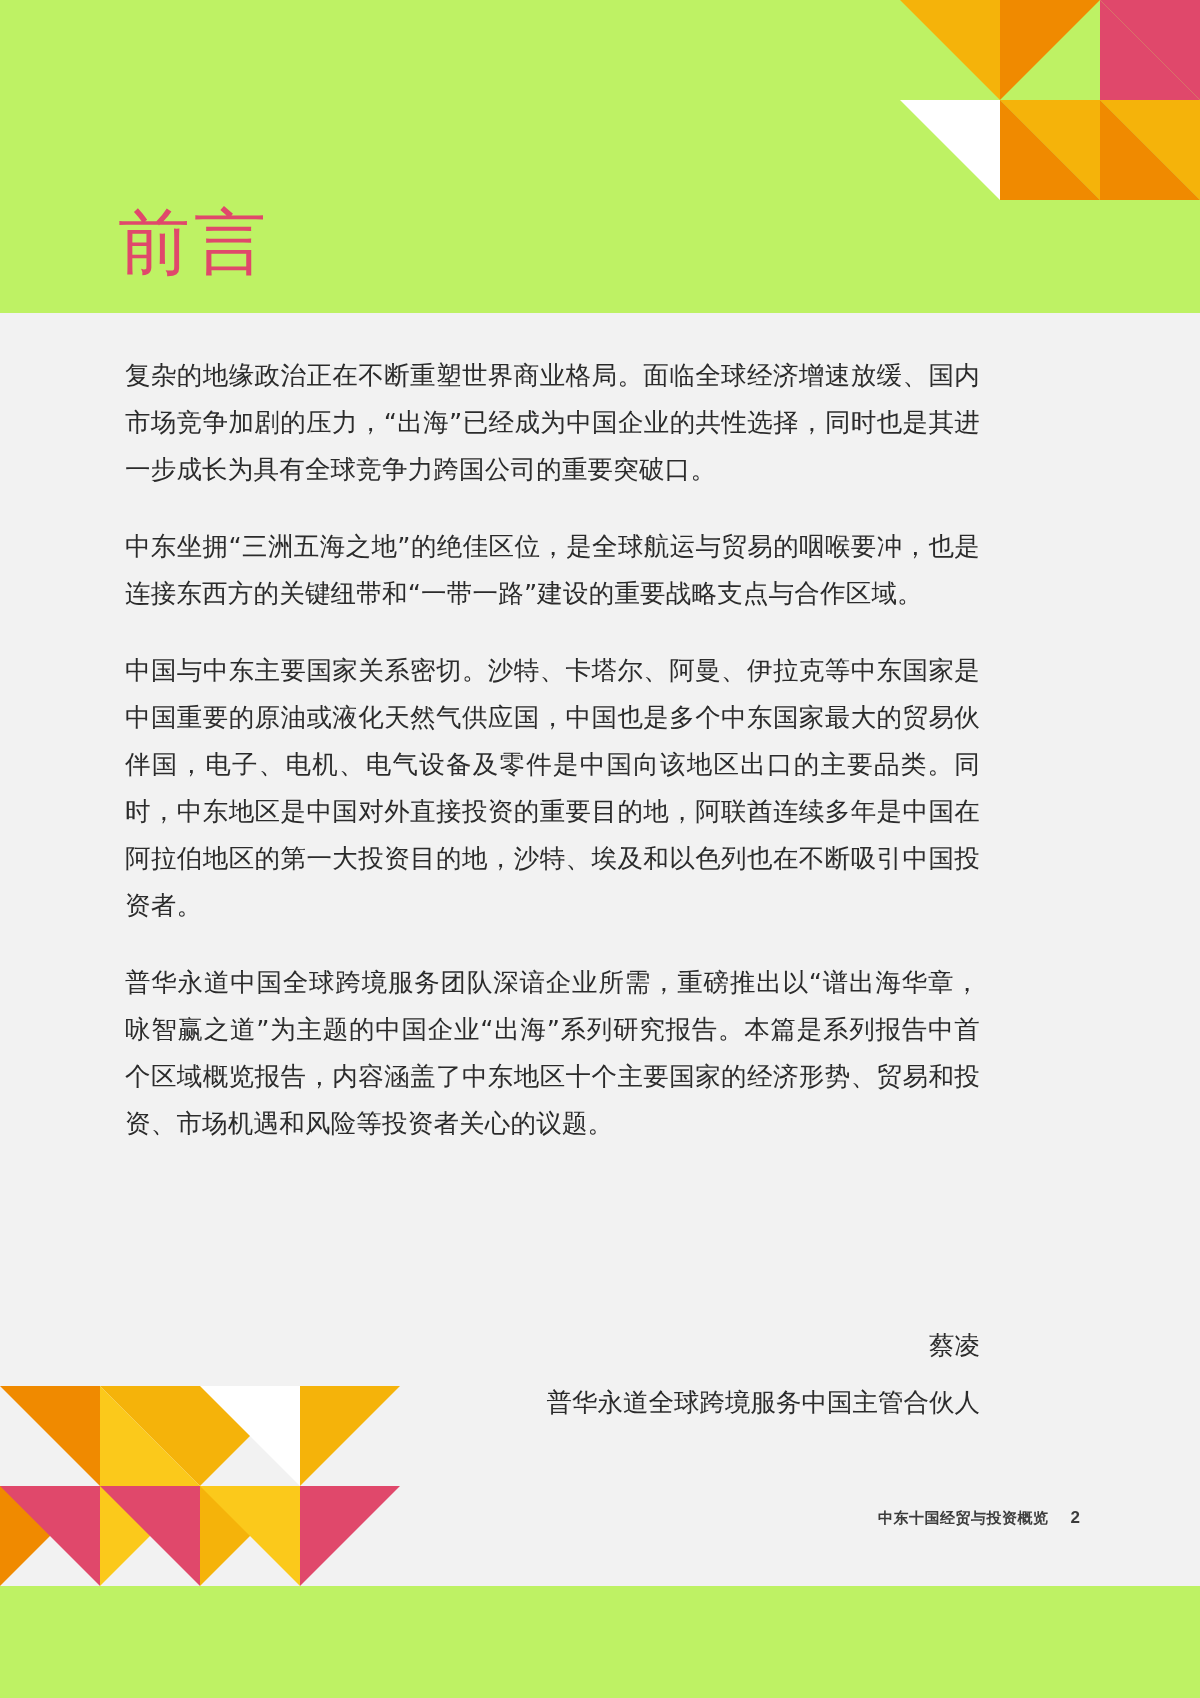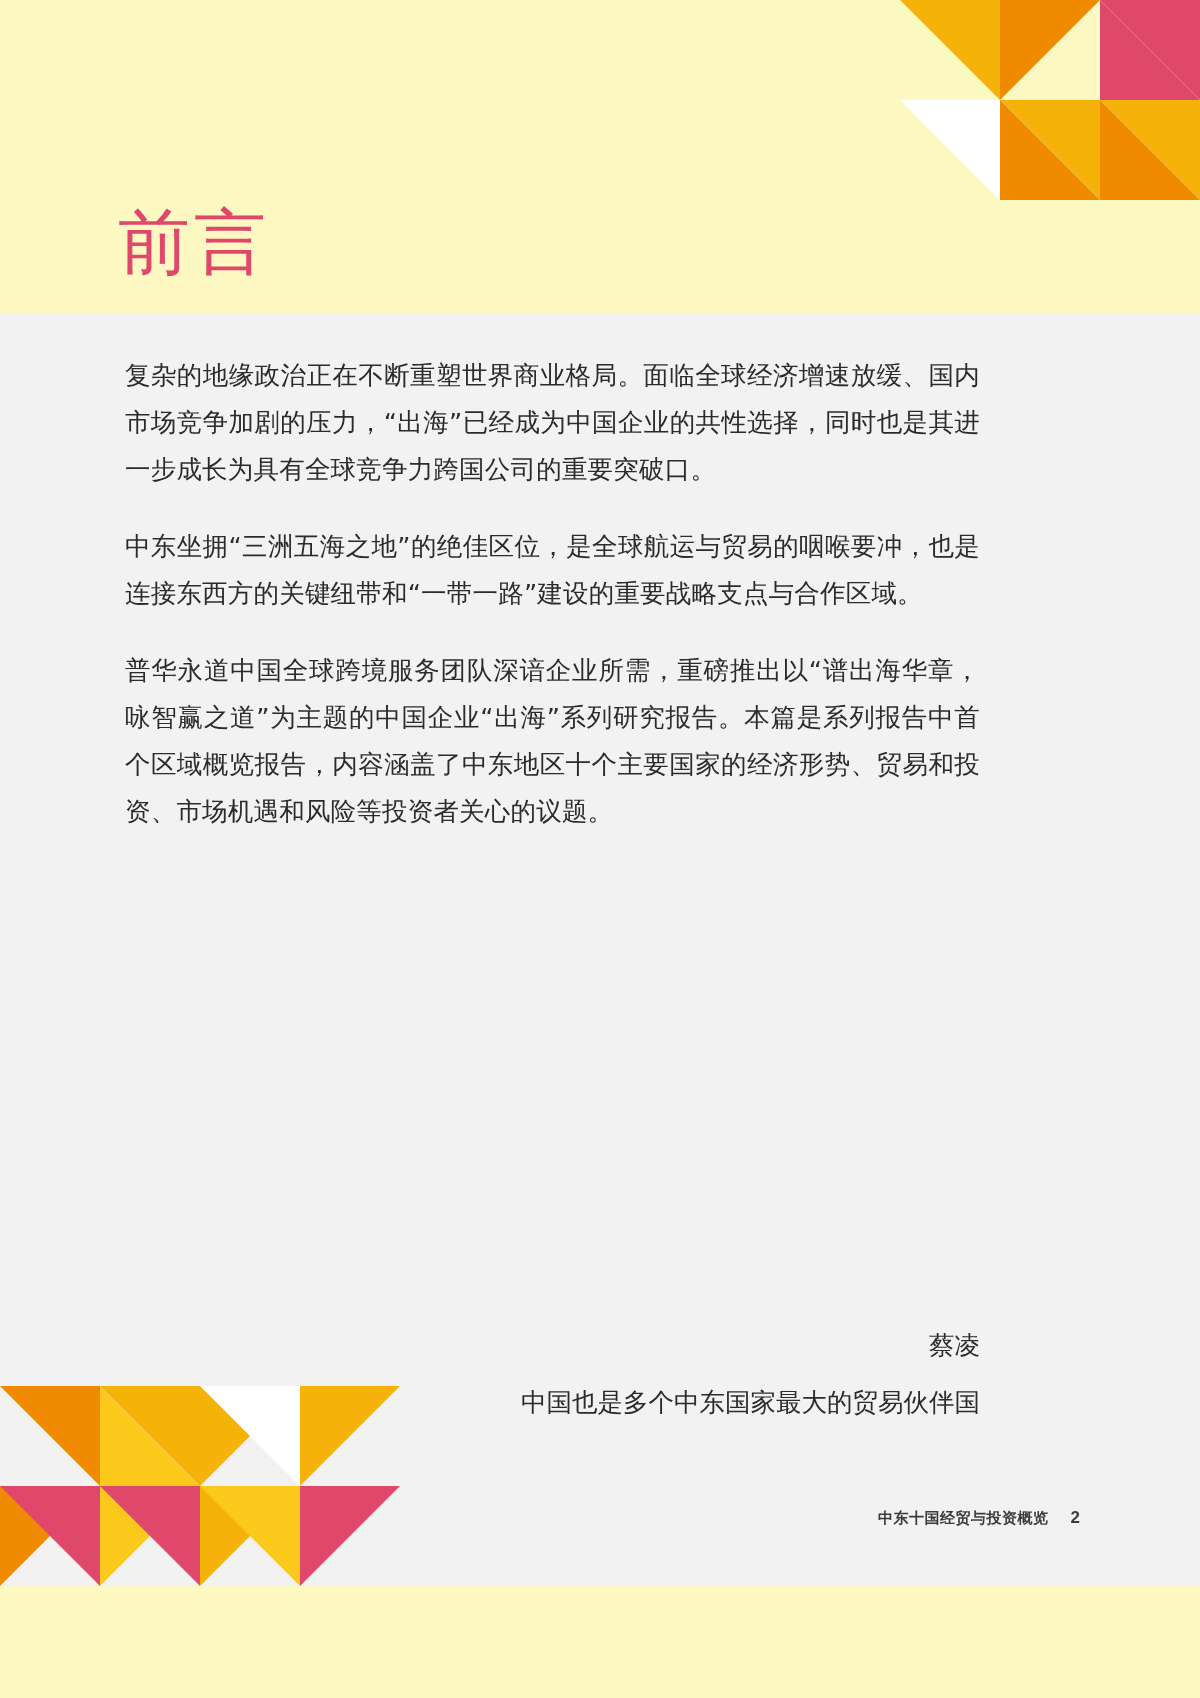--- a/index.html
+++ b/index.html
@@ -12,21 +12,21 @@
     background: #ffffff;
     font-family: "Liberation Sans", "DejaVu Sans", sans-serif;
     position: relative;
     overflow: hidden;
   }
 
   
   .page {
     position: absolute;
     inset: 0;
-    background: #fef9c3;
+    background: #bef264;
   }
 
   
   .deco-top {
     position: absolute;
     top: 0;
     right: 0;
     width: 300px;
     height: 200px;
     overflow: hidden;
@@ -146,26 +146,27 @@
     </svg>
   </div>
 
   <div class="body-panel"></div>
 
   <div class="page-title">前言</div>
 
   <div class="content">
     <p class="para">复杂的地缘政治正在不断重塑世界商业格局。面临全球经济增速放缓、国内市场竞争加剧的压力，“出海”已经成为中国企业的共性选择，同时也是其进一步成长为具有全球竞争力跨国公司的重要突破口。</p>
     <p class="para">中东坐拥“三洲五海之地”的绝佳区位，是全球航运与贸易的咽喉要冲，也是连接东西方的关键纽带和“一带一路”建设的重要战略支点与合作区域。</p>
+    <p class="para">中国与中东主要国家关系密切。沙特、卡塔尔、阿曼、伊拉克等中东国家是中国重要的原油或液化天然气供应国，中国也是多个中东国家最大的贸易伙伴国，电子、电机、电气设备及零件是中国向该地区出口的主要品类。同时，中东地区是中国对外直接投资的重要目的地，阿联酋连续多年是中国在阿拉伯地区的第一大投资目的地，沙特、埃及和以色列也在不断吸引中国投资者。</p>
     <p class="para">普华永道中国全球跨境服务团队深谙企业所需，重磅推出以“谱出海华章，咏智赢之道”为主题的中国企业“出海”系列研究报告。本篇是系列报告中首个区域概览报告，内容涵盖了中东地区十个主要国家的经济形势、贸易和投资、市场机遇和风险等投资者关心的议题。</p>
   </div>
 
   <div class="signature-block">
     <div class="sig-name">蔡凌</div>
-    <div class="sig-role">中国也是多个中东国家最大的贸易伙伴国</div>
+    <div class="sig-role">普华永道全球跨境服务中国主管合伙人</div>
   </div>
 
   <div class="deco-bottom">
     <svg width="400" height="200" viewBox="0 0 400 200" xmlns="http://www.w3.org/2000/svg">
 
       <polygon points="0,0 100,0 100,100" fill="#f08a00"></polygon>
       <polygon points="100,0 200,0 200,100" fill="#f5b30a"></polygon>
       <polygon points="100,0 200,100 100,100" fill="#fbc91b"></polygon>
       <polygon points="200,0 300,0 200,100" fill="#f5b30a"></polygon>
       <polygon points="200,0 300,0 300,100" fill="#ffffff"></polygon>

